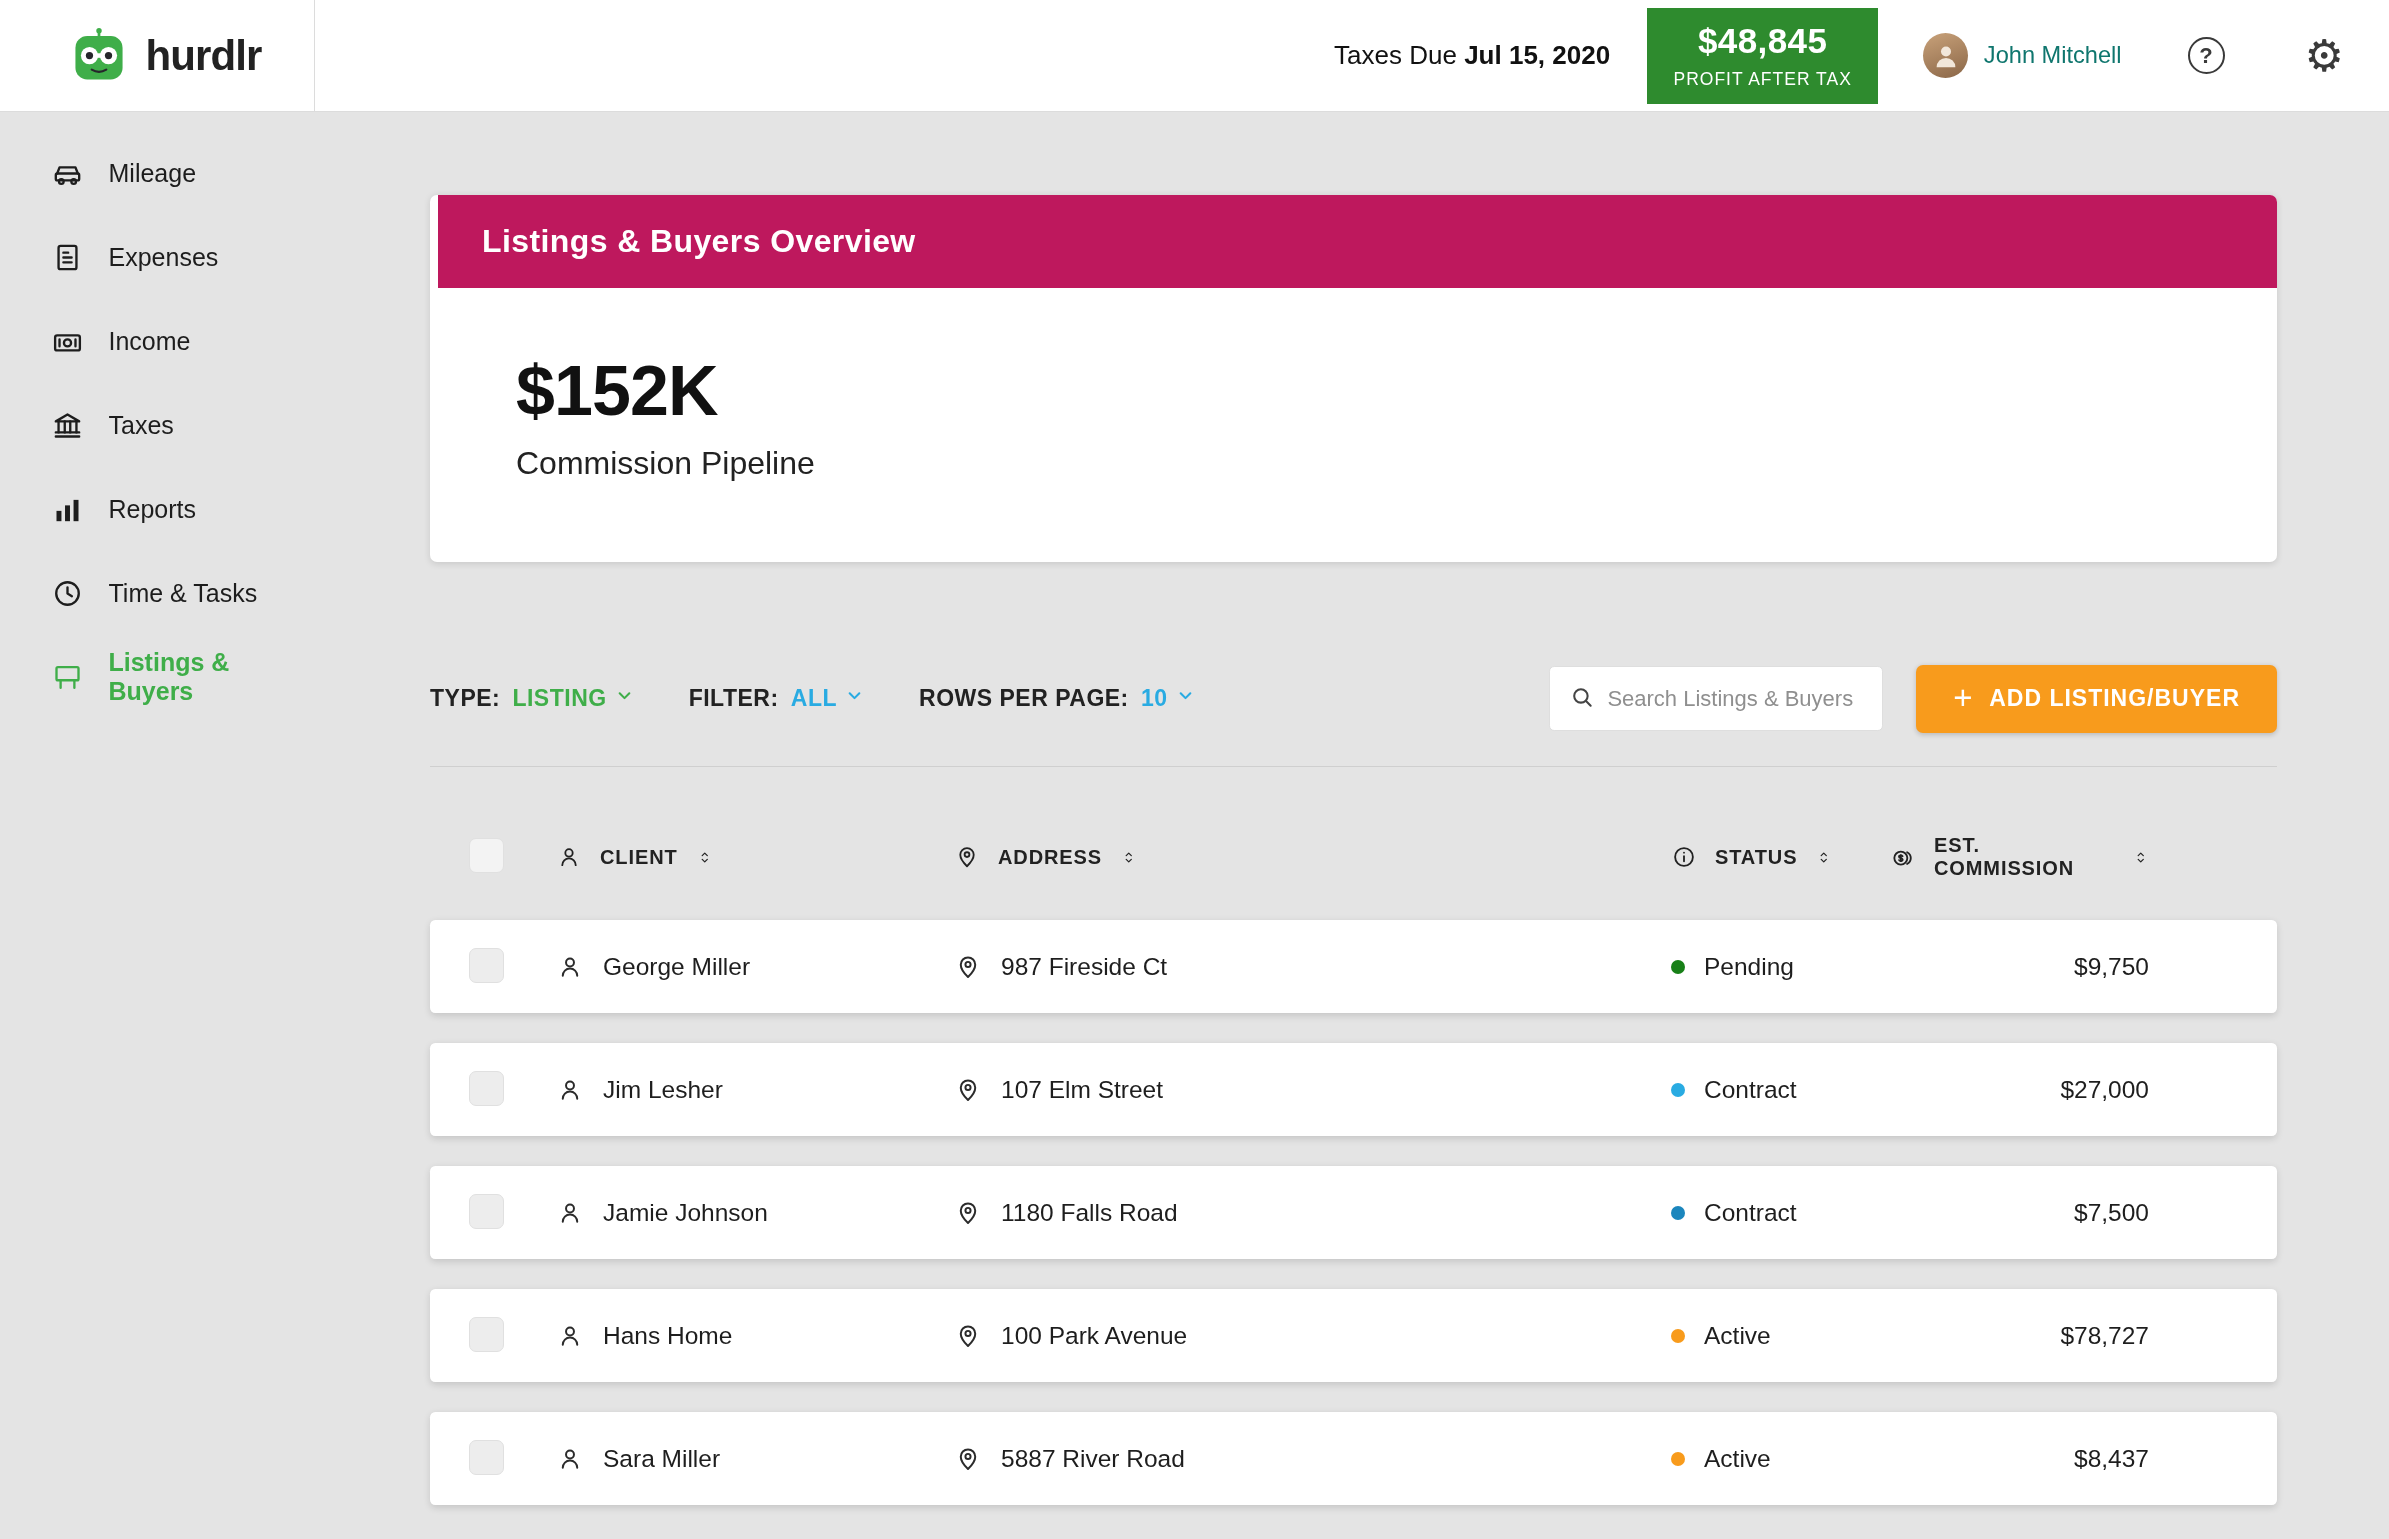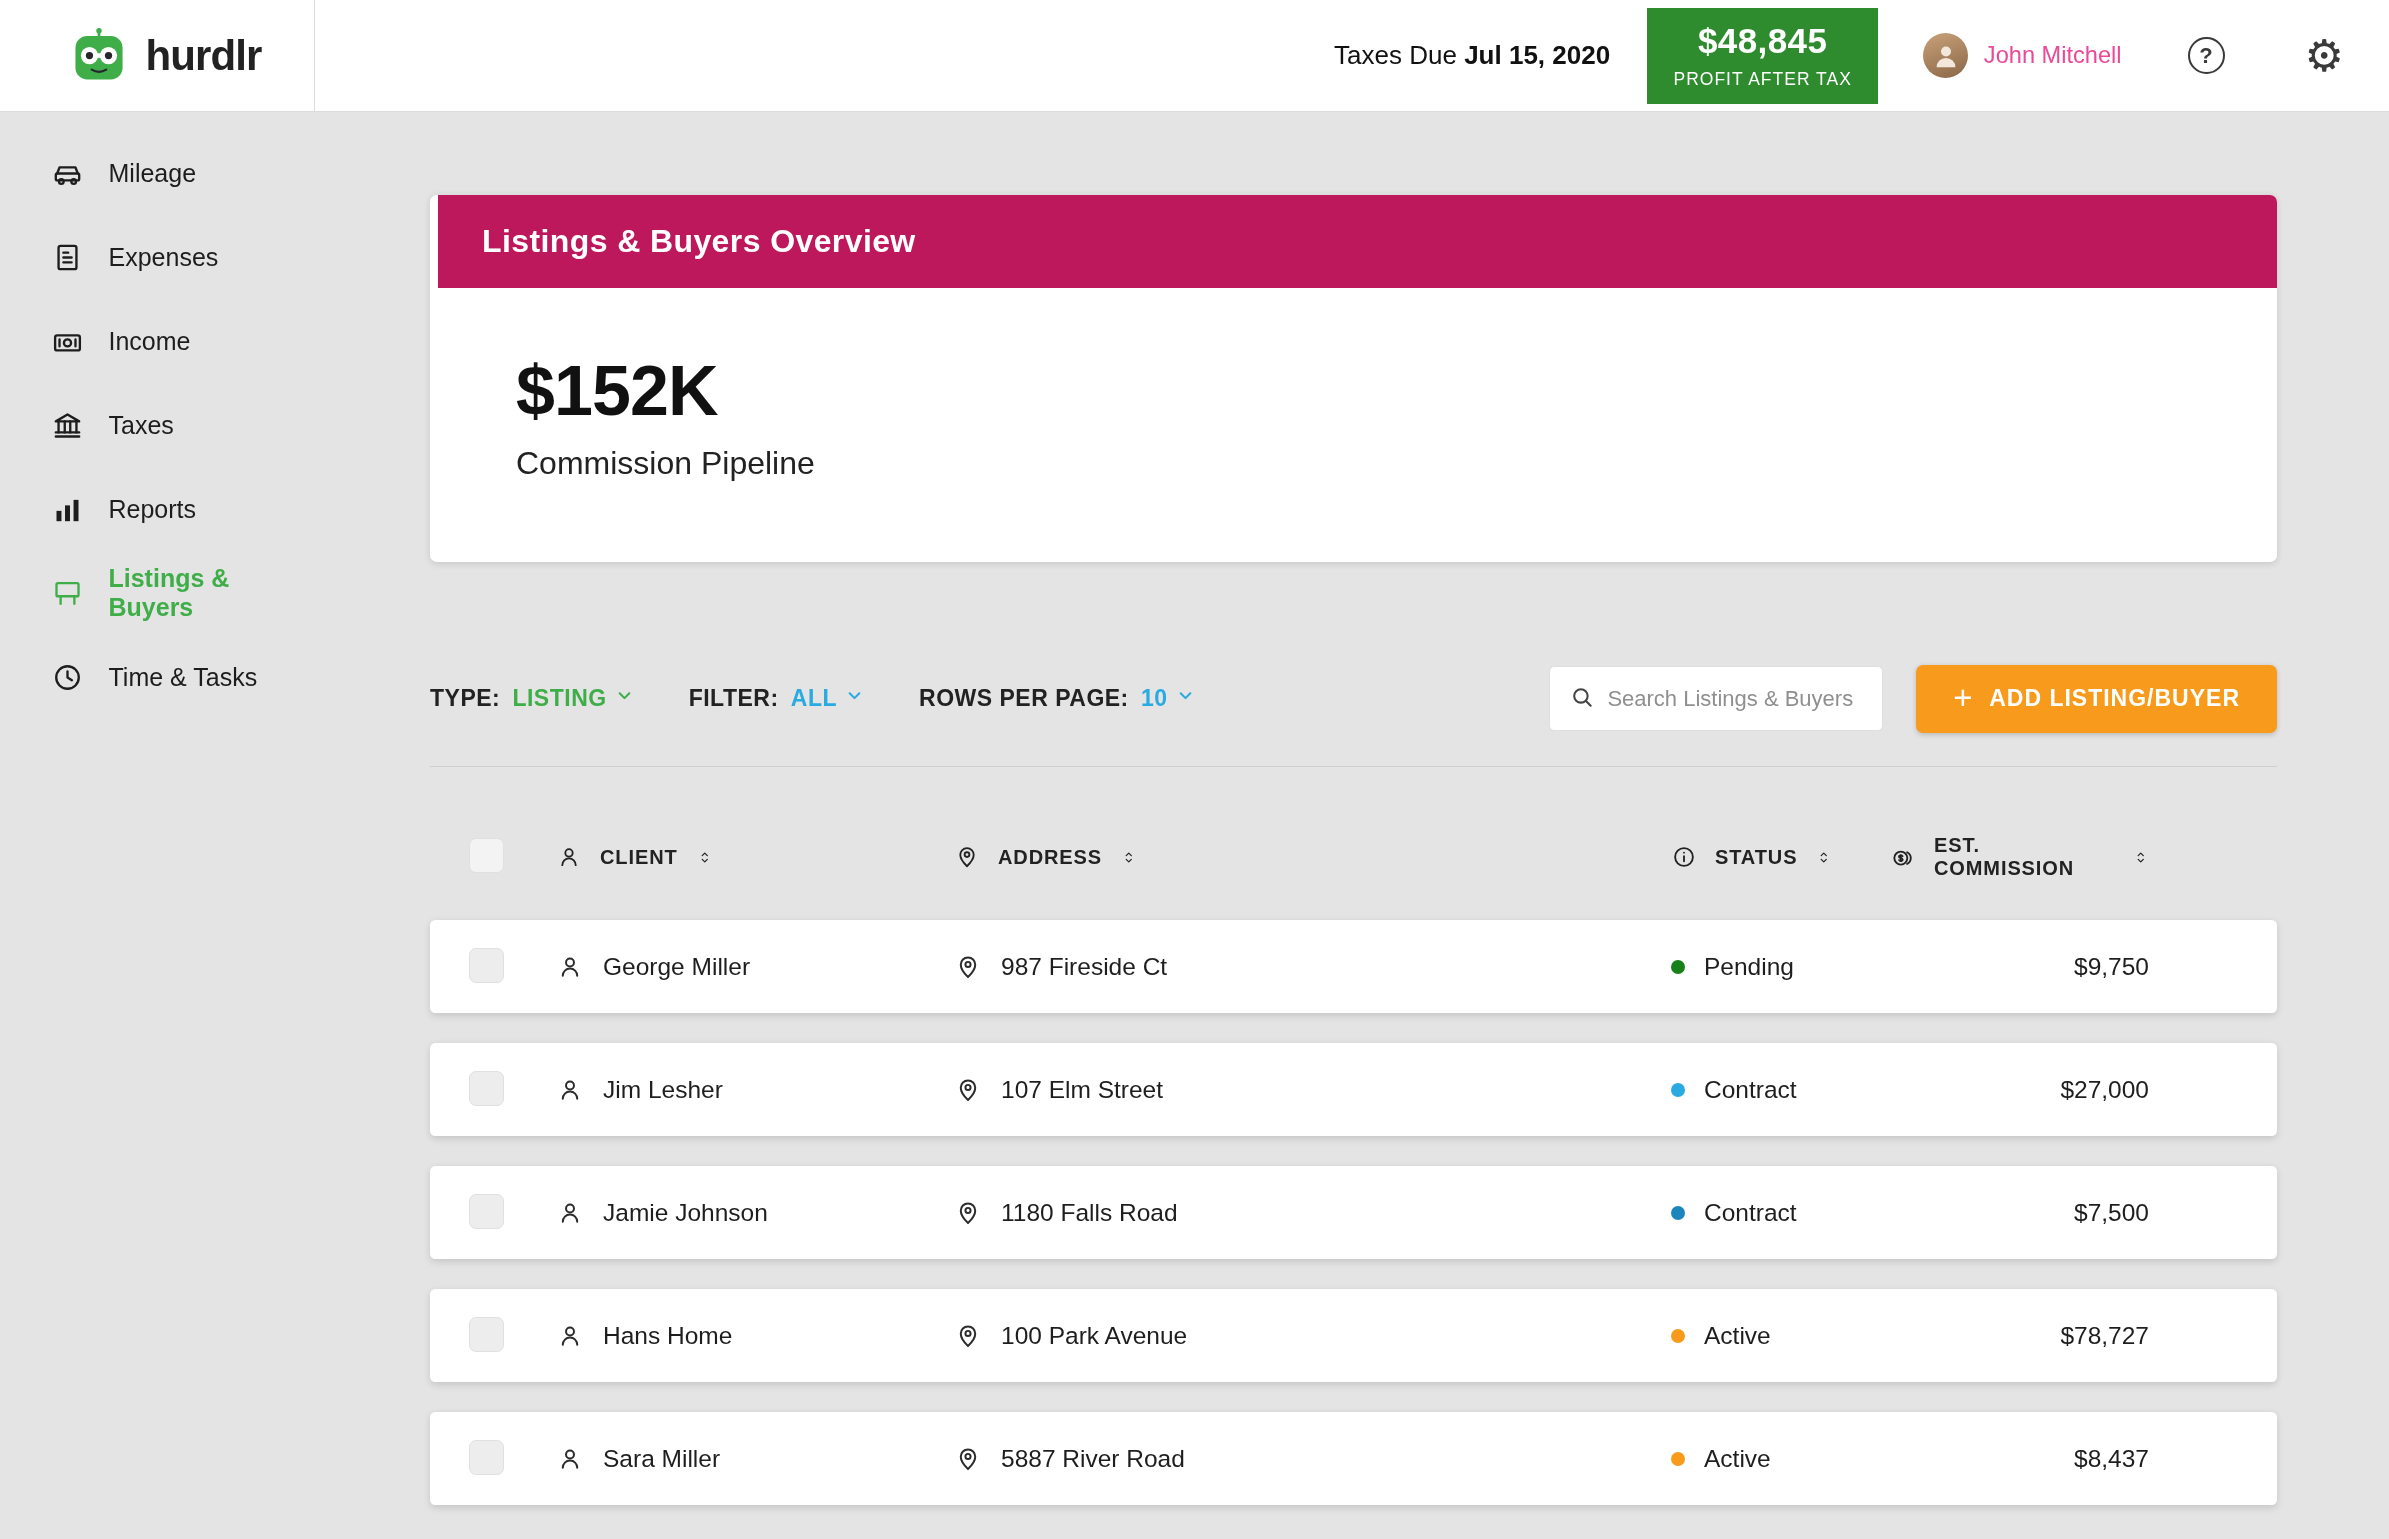--- a/index.html
+++ b/index.html
@@ -33,21 +33,21 @@
   }
   .profit-amount { font-size: 35px; font-weight: bold; letter-spacing: 0.4px; }
   .profit-label { font-size: 17.5px; letter-spacing: 1px; }
   .user-menu { display: flex; align-items: center; gap: 15.7px; margin-right: 66px; cursor: pointer; }
   .avatar {
     width: 45px; height: 45px; border-radius: 50%;
     background: linear-gradient(160deg, #c9a27a, #8a6647);
     display: flex; align-items: center; justify-content: center; overflow: hidden;
   }
   .avatar svg { width: 30px; height: 30px; color: #f2e7da; }
-  .user-name { font-size: 23.6px; color: #ec4899; }
+  .user-name { font-size: 23.6px; color: #0f766e; }
   .help-btn {
     width: 37px; height: 37px; border-radius: 50%; border: 2.2px solid #3a3a3a;
     display: flex; align-items: center; justify-content: center;
     font-size: 22px; font-weight: bold; color: #3a3a3a; margin-right: 80px; cursor: pointer;
   }
   .gear-btn { font-size: 44px; color: #3a3a3a; line-height: 1; cursor: pointer; }
 
   
   .sidebar { position: absolute; top: 112px; left: 0; width: 315px; bottom: 0; padding-top: 19px; }
   .side-item {
@@ -226,37 +226,37 @@
     <div class="side-item">
       <span class="icon">
         <svg viewBox="0 0 24 24" fill="none" stroke="currentColor" stroke-width="1.7" stroke-linecap="round" stroke-linejoin="round">
           <rect x="4" y="13" width="3.6" height="7.5" fill="currentColor" stroke="none"></rect>
           <rect x="10.2" y="9" width="3.6" height="11.5" fill="currentColor" stroke="none"></rect>
           <rect x="16.4" y="5" width="3.6" height="15.5" fill="currentColor" stroke="none"></rect>
         </svg>
       </span>
       <span class="lbl">Reports</span>
     </div>
+    <div class="side-item">
+      <span class="icon">
+        <svg viewBox="0 0 24 24" fill="none" stroke="currentColor" stroke-width="1.7" stroke-linecap="round" stroke-linejoin="round">
+          <circle cx="12" cy="12" r="8.2"></circle>
+          <path d="M12 7.5V12l3.2 2"></path>
+        </svg>
+      </span>
+      <span class="lbl">Time &amp; Tasks</span>
+    </div>
     <div class="side-item active">
       <span class="icon">
         <svg viewBox="0 0 24 24" fill="none" stroke="currentColor" stroke-width="1.7" stroke-linecap="round" stroke-linejoin="round">
           <rect x="4" y="4.5" width="16" height="9.5" rx="1"></rect>
           <path d="M7 14v5.5M17 14v5.5"></path>
         </svg>
       </span>
       <span class="lbl">Listings &amp; Buyers</span>
-    </div>
-    <div class="side-item">
-      <span class="icon">
-        <svg viewBox="0 0 24 24" fill="none" stroke="currentColor" stroke-width="1.7" stroke-linecap="round" stroke-linejoin="round">
-          <circle cx="12" cy="12" r="8.2"></circle>
-          <path d="M12 7.5V12l3.2 2"></path>
-        </svg>
-      </span>
-      <span class="lbl">Time &amp; Tasks</span>
     </div>
   </nav>
 
 <main class="main">
 
   <section class="overview-card">
     <div class="overview-header">Listings &amp; Buyers Overview</div>
     <div class="overview-body">
       <div class="pipeline-left">
         <div class="pipeline-total">$152K</div>

